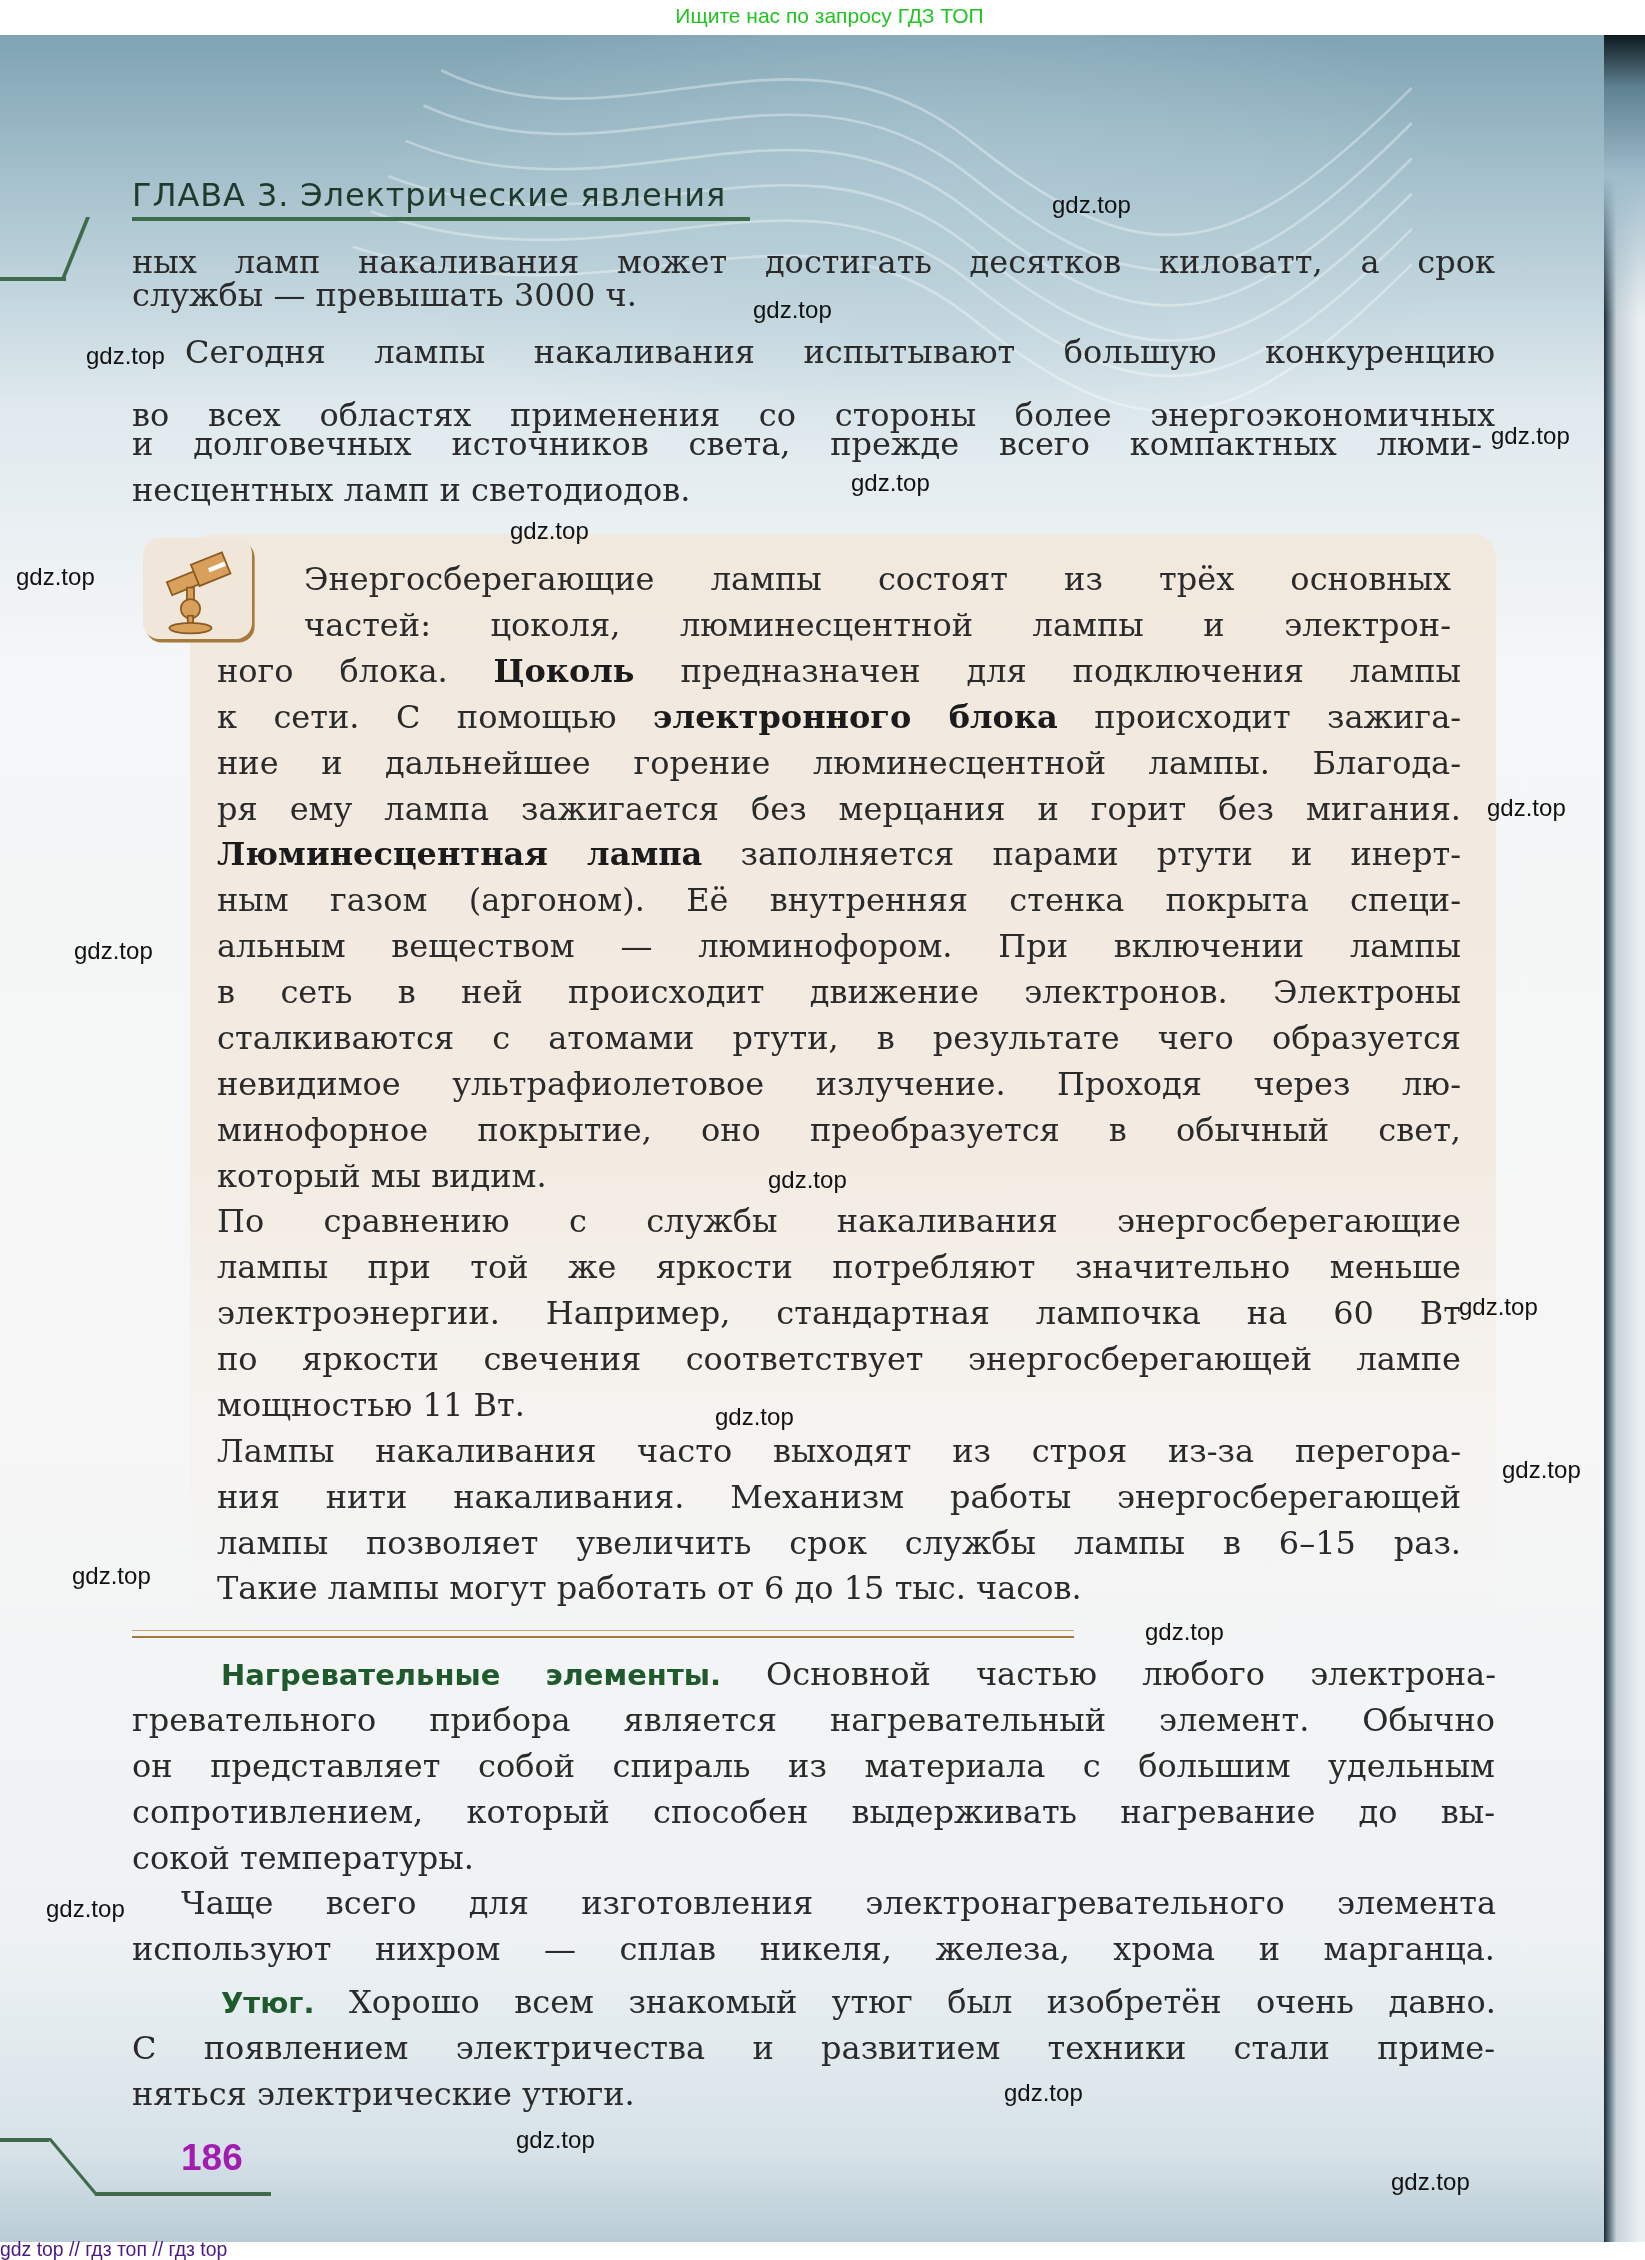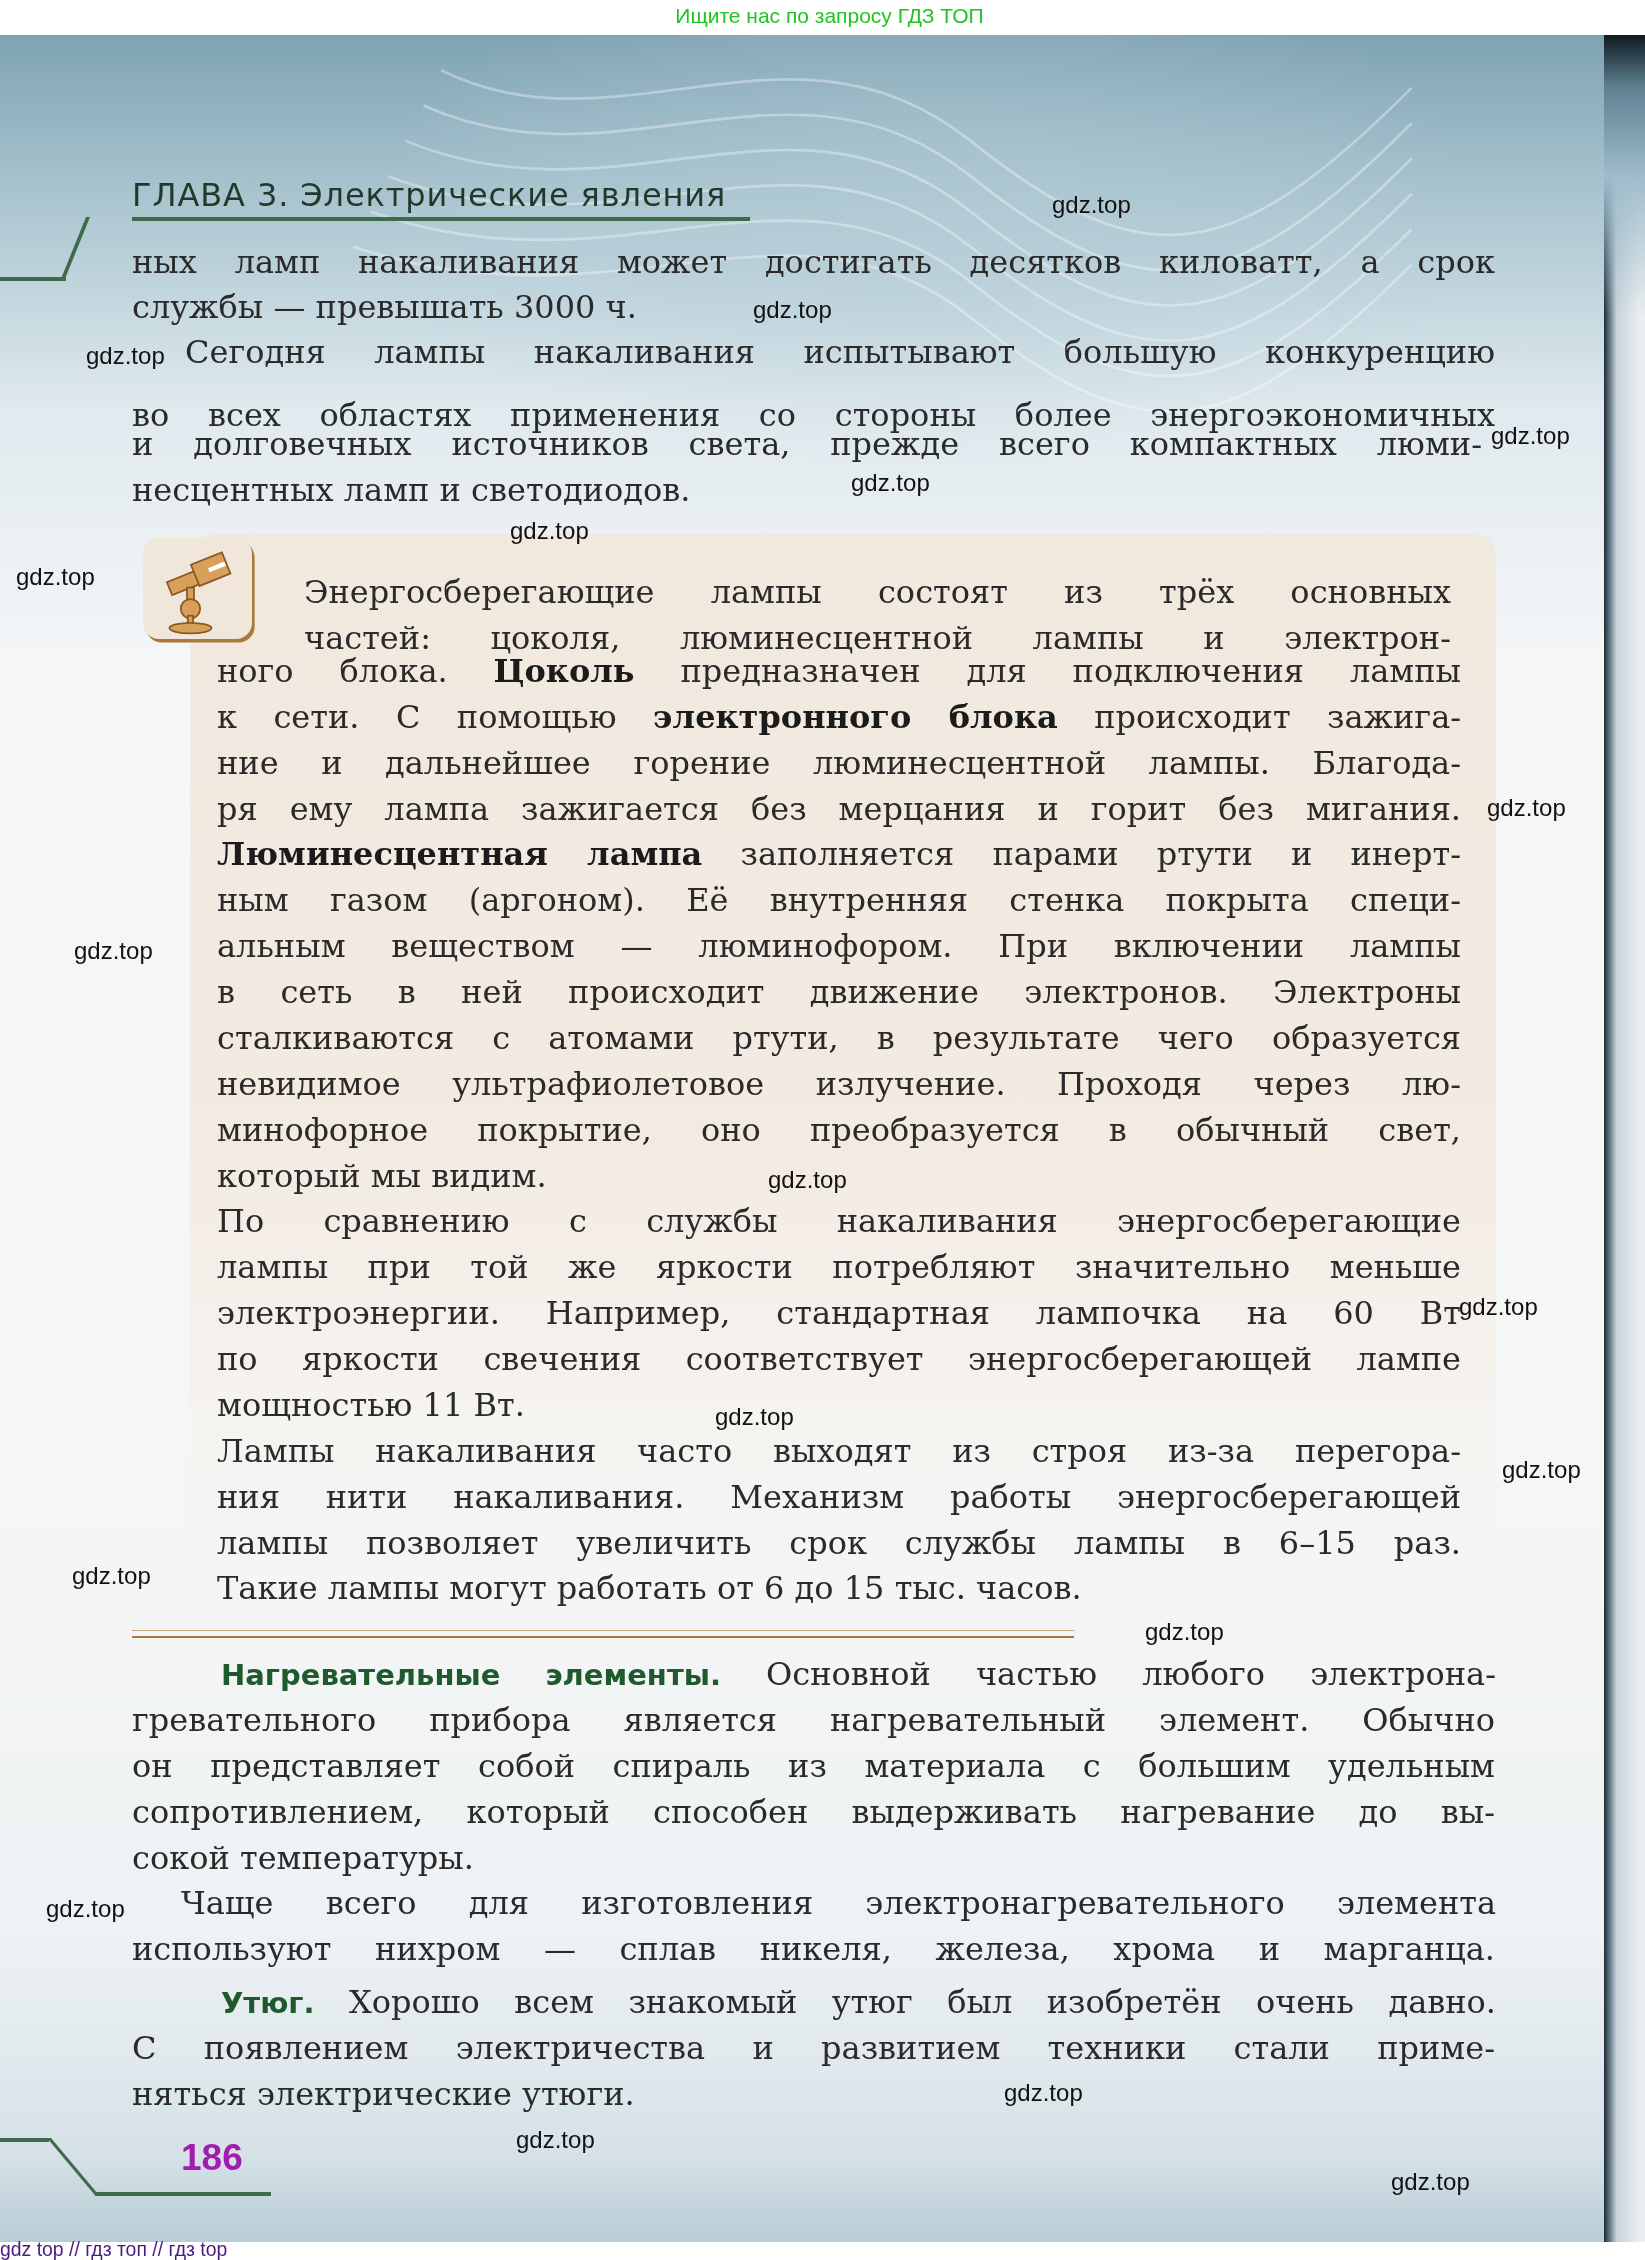--- a/index.html
+++ b/index.html
@@ -18,21 +18,21 @@
   .bottombar span{font-family:"Liberation Sans",sans-serif;font-size:19.4px;color:#4a1a82;position:relative;top:-5.3px;}
   .chapter{position:absolute;left:132px;top:176px;font-family:"DejaVu Sans",sans-serif;font-size:32px;color:#1f3a2a;letter-spacing:0.9px;}
   .chapter-rule{position:absolute;left:132px;top:217px;width:618px;height:4.4px;background:#3f6a4c;}
   .chapter-slash{position:absolute;left:86px;top:217px;width:3.5px;height:64px;background:#3f6a4c;transform:skewX(-22deg);transform-origin:top left;}
   .chapter-ledge{position:absolute;left:0;top:277px;width:66px;height:3.5px;background:#3f6a4c;}
   .line{position:absolute;left:132px;width:1363px;font-size:32px;line-height:39px;color:#2a2a2a;white-space:nowrap;text-align:justify;text-align-last:justify;}
   .box{position:absolute;left:190px;top:534px;width:1306px;height:1085px;border-radius:23px 23px 0 0;
     background:linear-gradient(180deg,#f1e8de 0,#f3ebe2 618px,rgba(245,240,234,0.5) 882px,rgba(246,246,246,0) 1085px);}
   .icon-tile{position:absolute;left:143px;top:538px;width:109px;height:101px;border-radius:16px;background:#f0e6da;box-shadow:2.6px 3.5px 0 #a77a3c;}
   .bline{position:absolute;left:217px;width:1244px;font-size:32px;line-height:39px;color:#2a2a2a;white-space:nowrap;text-align:justify;text-align-last:justify;}
-  .bline.ind{left:304px;width:1147px;margin-top:13px;}
+  .bline.ind{left:304px;width:1147px;}
   .bline.last,.line.last{text-align:left;text-align-last:left;}
   b{font-weight:bold;color:#1b1b1b;}
   .sub{font-family:"DejaVu Sans",sans-serif;font-weight:bold;color:#1f5a2c;font-size:29px;margin-left:40px;}
   .divider{position:absolute;left:132px;top:1630px;width:942px;height:5.3px;border-top:1.8px solid #c9a77a;border-bottom:2.6px solid #a77a3c;}
   .pnum-line{position:absolute;left:0;top:2138px;width:49px;height:3.5px;background:#3f6a4c;}
   .pnum-slash{position:absolute;left:47px;top:2138px;width:3.5px;height:58px;background:#3f6a4c;transform:skewX(40deg);transform-origin:top left;}
   .pnum-base{position:absolute;left:95px;top:2192px;width:176px;height:3.5px;background:#3f6a4c;}
   .pnum{position:absolute;left:181px;top:2137px;font-family:Liberation Sans, sans-serif;font-weight:bold;font-size:37px;color:#a21caf;}
   .wm{position:absolute;font-family:"Liberation Sans",sans-serif;font-size:24px;color:#111;}
 </style>
@@ -55,21 +55,21 @@
 </div>
 <div class="gutter"></div>
 <div class="gutter-top"></div>
 
 <div class="chapter">ГЛАВА 3. Электрические явления</div>
 <div class="chapter-rule"></div>
 <div class="chapter-slash"></div>
 <div class="chapter-ledge"></div>
 
 <div class="line" style="top:243px">ных ламп накаливания может достигать десятков киловатт, а срок</div>
-<div class="line last" style="top:288px">службы — превышать 3000 ч.</div>
+<div class="line last" style="top:276px">службы — превышать 3000 ч.</div>
 <div class="line" style="top:333px;left:185px;width:1310px">Сегодня лампы накаливания испытывают большую конкуренцию</div>
 <div class="line" style="top:396px">во всех областях применения со стороны более энергоэкономичных</div>
 <div class="line" style="top:425px;width:1350px">и долговечных источников света, прежде всего компактных люми-</div>
 <div class="line last" style="top:471px">несцентных ламп и светодиодов.</div>
 
 <div class="box"></div>
 <div class="icon-tile">
   <svg width="109" height="101" viewBox="0 0 124 114">
     <g fill="#d9a05b" stroke="#8a5a22" stroke-width="2">
       <rect x="28" y="38" width="60" height="16" transform="rotate(-22 58 46)"></rect>

